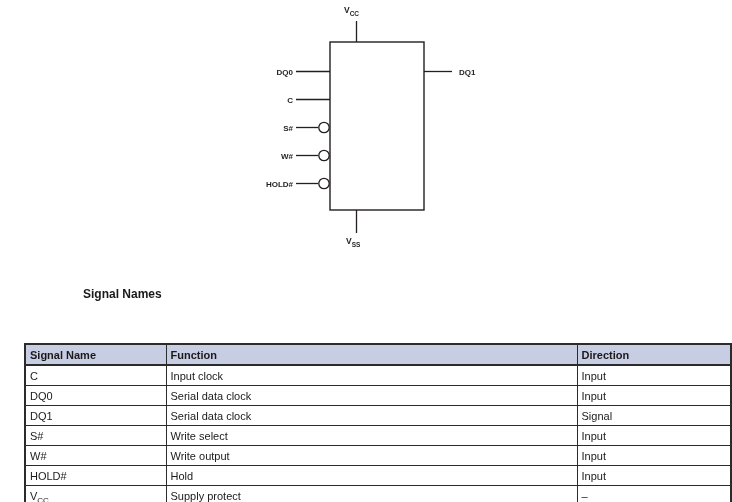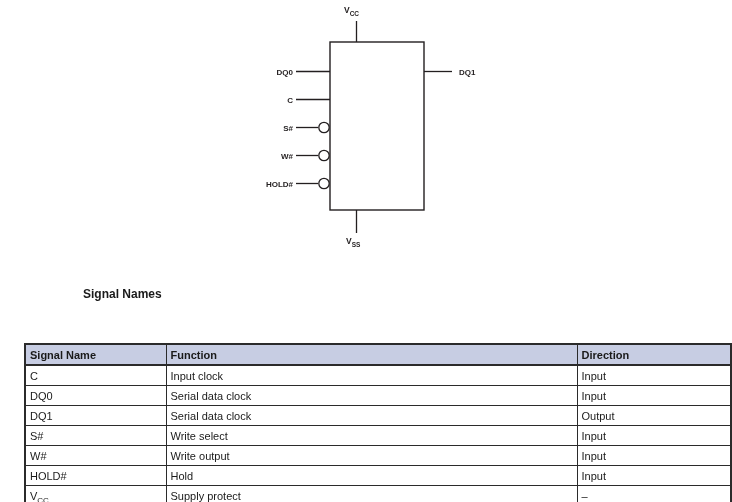--- a/index.html
+++ b/index.html
@@ -124,21 +124,21 @@
         <td>Input</td>
       </tr>
       <tr>
         <td><span>DQ0</span><sub></sub></td>
         <td>Serial data clock</td>
         <td>Input</td>
       </tr>
       <tr>
         <td><span>DQ1</span><sub></sub></td>
         <td>Serial data clock</td>
-        <td>Output</td>
+        <td>Signal</td>
       </tr>
       <tr>
         <td><span>S#</span><sub></sub></td>
         <td>Write select</td>
         <td>Input</td>
       </tr>
       <tr>
         <td><span>W#</span><sub></sub></td>
         <td>Write output</td>
         <td>Input</td>

